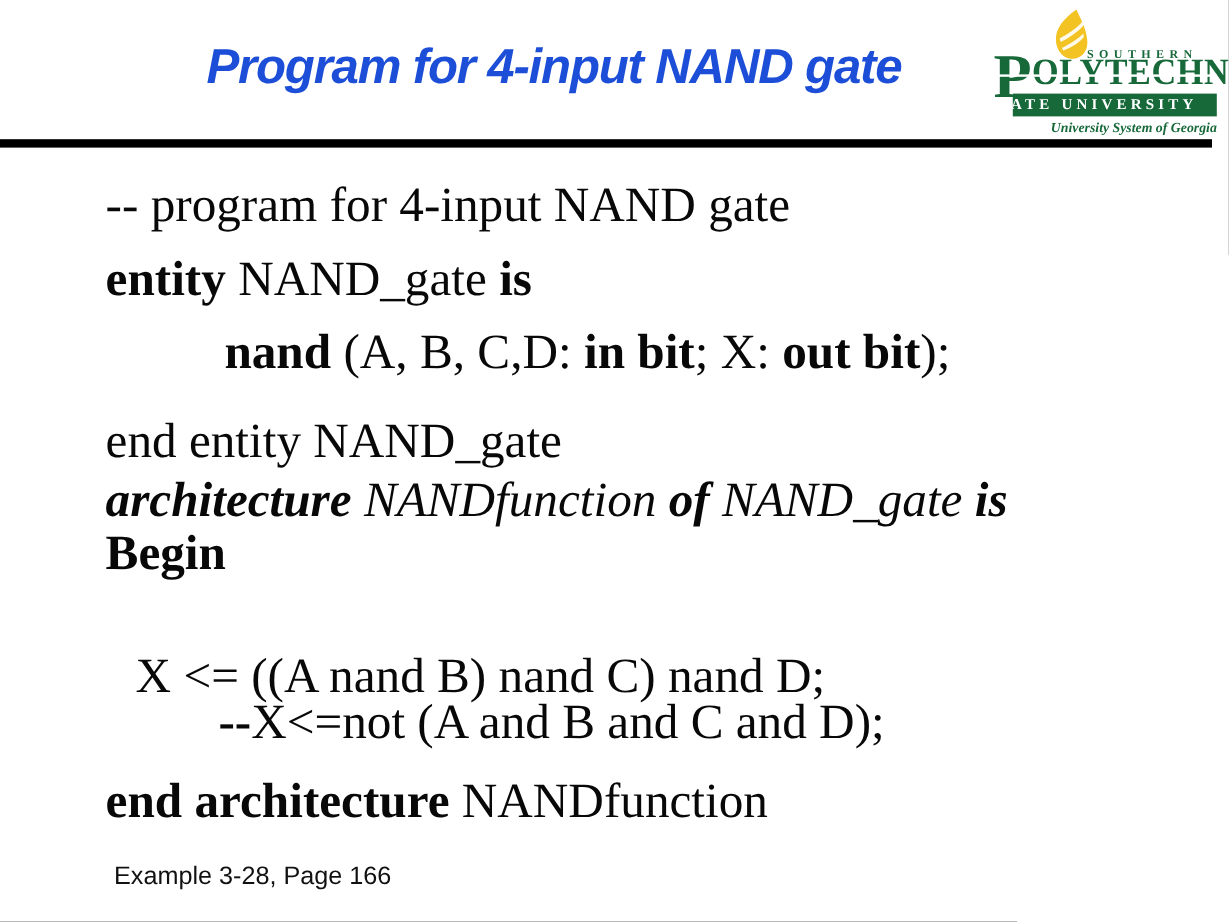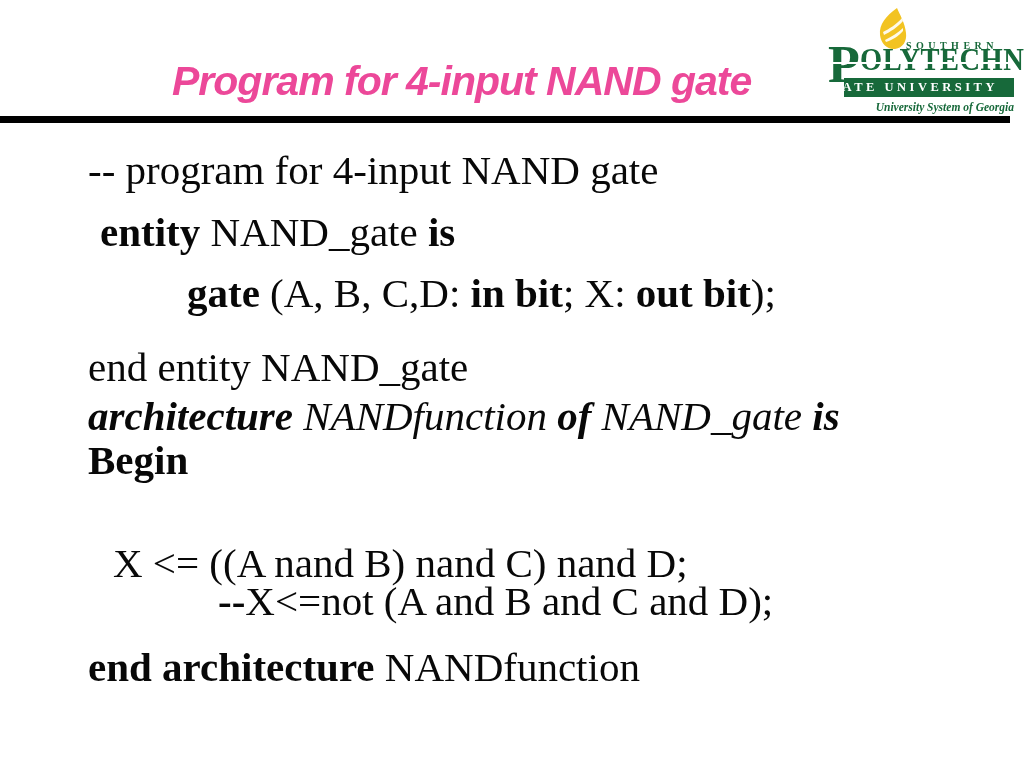--- a/index.html
+++ b/index.html
@@ -8,27 +8,27 @@
     position: relative;
     width: 1024px; height: 768px;
     background: #ffffff;
     overflow: hidden;
     font-family: "Liberation Serif", serif;
   }
 
   
   #title {
     position: absolute;
-    left: 172px; top: 58px;
+    left: 172px; top: 32px;
     font-family: "Liberation Sans", sans-serif;
     font-weight: bold;
     font-style: italic;
     font-size: 41px;
     letter-spacing: -1px;
-    color: #ec4899;
+    color: #1d4ed8;
     white-space: nowrap;
   }
   #header-rule {
     position: absolute;
     left: 0; right: 14px; top: 116px;
     height: 7px;
     background: #000000;
   }
 
   
@@ -159,24 +159,25 @@
     <div class="state-bar" style="background:#17693A;">
       <span>STATE UNIVERSITY</span>
     </div>
     <div class="tagline" style="color:#17693A;">University System of Georgia</div>
   </div>
 
   <div id="header-rule"></div>
 
   <div id="code-block">
       <div class="code-line" style="top: 150px; left: 0px;"><span>-- program for 4-input NAND gate</span></div>
-      <div class="code-line" style="top: 211.6px; left: 12px;"><span class="bold">entity</span><span> NAND_gate </span><span class="bold">is</span></div>
-      <div class="code-line" style="top: 273.2px; left: 99px;"><span class="bold">gate</span><span> (A, B, C,D: </span><span class="bold">in bit</span><span>; X: </span><span class="bold">out bit</span><span>);</span></div>
+      <div class="code-line" style="top: 211.6px; left: 0px;"><span class="bold">entity</span><span> NAND_gate </span><span class="bold">is</span></div>
+      <div class="code-line" style="top: 273.2px; left: 99px;"><span class="bold">nand</span><span> (A, B, C,D: </span><span class="bold">in bit</span><span>; X: </span><span class="bold">out bit</span><span>);</span></div>
       <div class="code-line" style="top: 334.8px; left: 0px; margin-top: 12px;"><span>end entity NAND_gate</span></div>
       <div class="code-line" style="top: 396.4px; left: 0px; font-style: italic;"><span class="bold">architecture</span><span> NANDfunction </span><span class="bold">of</span><span> NAND_gate </span><span class="bold">is</span></div>
       <div class="code-line" style="top: 440px; left: 0px;"><span class="bold">Begin</span></div>
       <div class="code-line" style="top: 543px; left: 25px;"><span>X &lt;= ((A nand B) nand C) nand D;</span></div>
-      <div class="code-line" style="top: 581.2px; left: 94px; margin-left: 36px;"><span class="bold">--</span><span>X&lt;=not (A and B and C and D);</span></div>
+      <div class="code-line" style="top: 581.2px; left: 94px;"><span class="bold">--</span><span>X&lt;=not (A and B and C and D);</span></div>
       <div class="code-line" style="top: 647px; left: 0px;"><span class="bold">end architecture</span><span> NANDfunction</span></div>
     </div>
 
+  <div id="footer-note">Example 3-28, Page 166</div>
 
 </div>
 
 </body></html>

